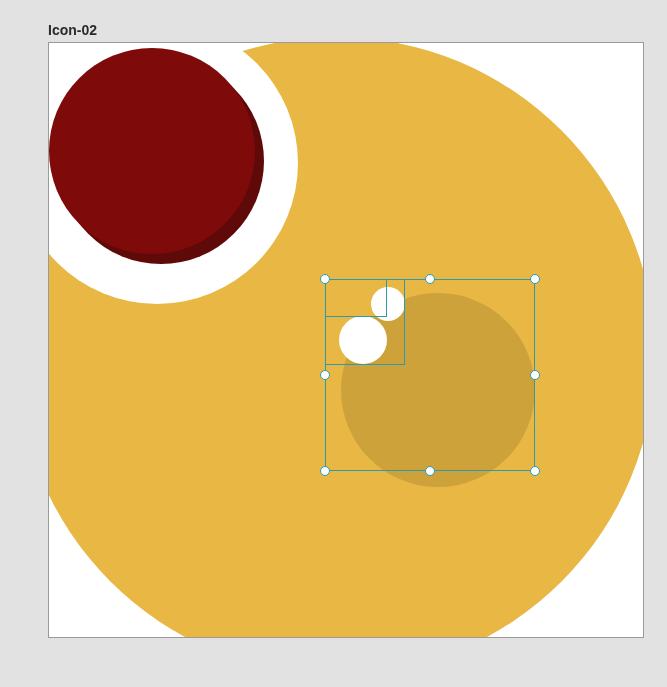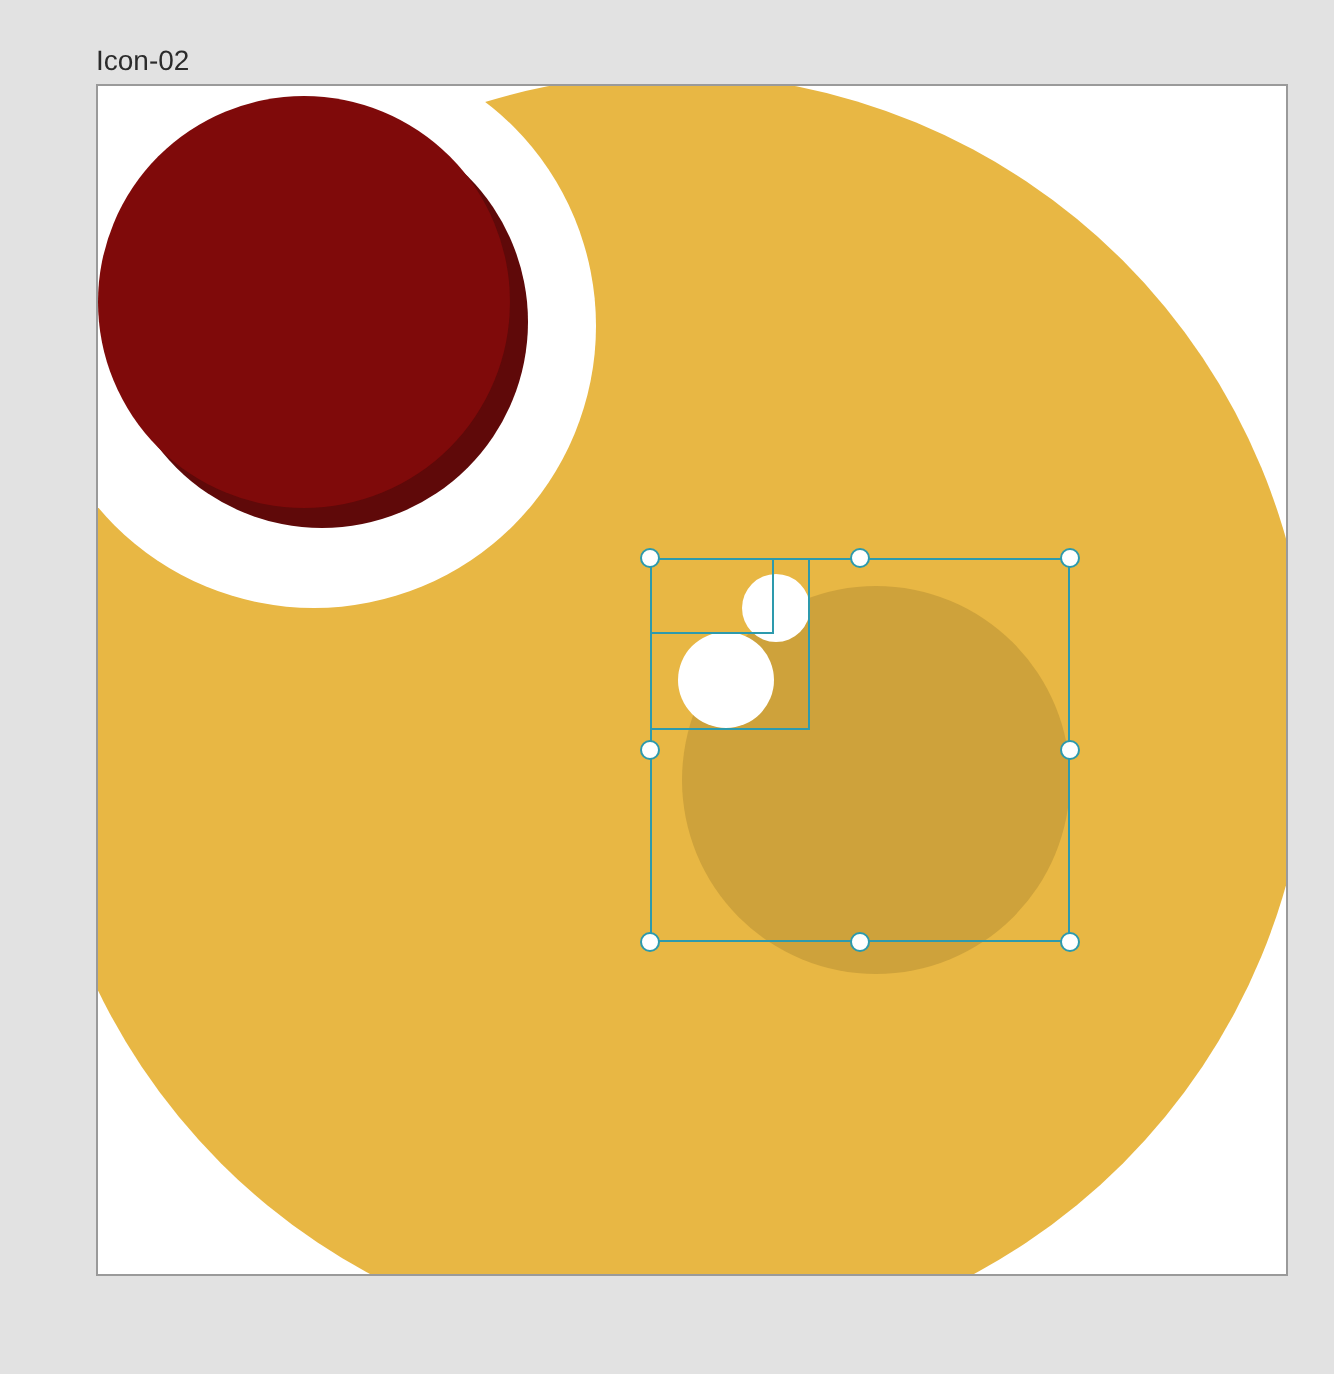--- a/index.html
+++ b/index.html
@@ -11,20 +11,21 @@
     font-family: Arial, Helvetica, sans-serif;
     overflow: hidden;
   }
 
   .stage {
     position: absolute;
     left: 0;
     top: 0;
     width: 667px;
     height: 687px;
+    font-weight: bold;
   }
 
   .artboard-label {
     position: absolute;
     left: 48px;
     top: 30px;
     transform: translateY(-50%);
     font-size: 14px;
     color: #2b2b2b;
     user-select: none;

